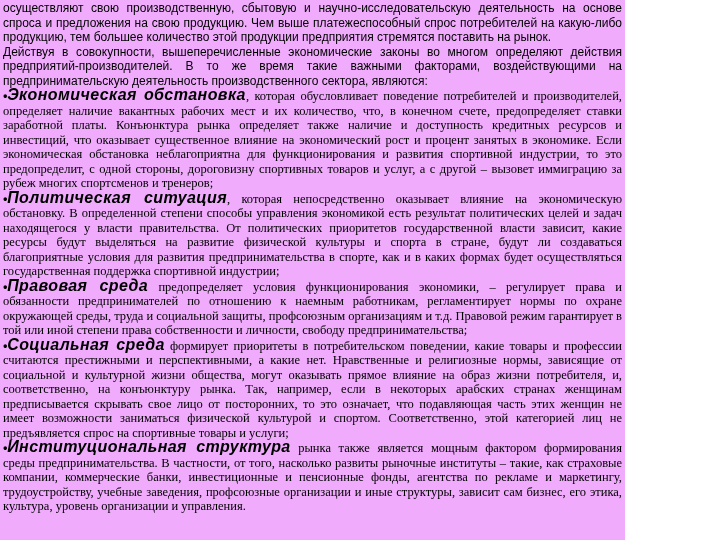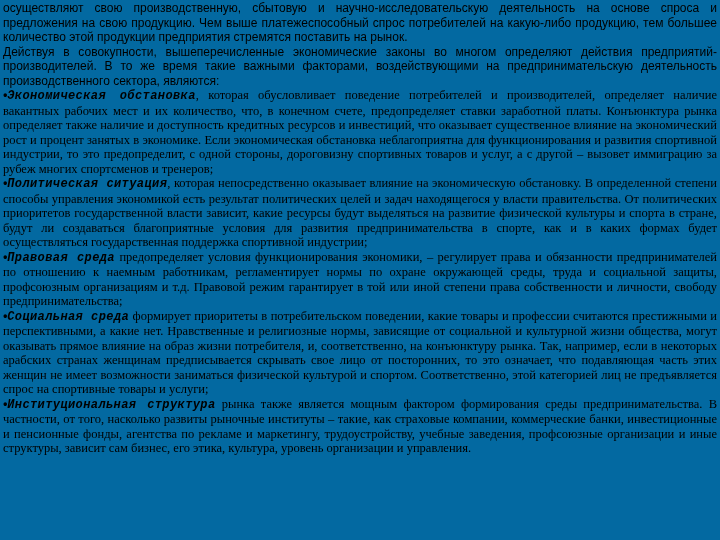--- a/index.html
+++ b/index.html
@@ -3,44 +3,44 @@
 <meta charset="utf-8">
 <style>
   * { margin: 0; padding: 0; box-sizing: border-box; }
   html, body { width: 720px; height: 540px; }
   body {
     background: #ffffff;
     color: #000000;
     font-family: "Liberation Sans", sans-serif;
   }
   .page {
-    width: 720px;
+    width: 625px;
     height: 540px;
     padding: 1px 3px 0 3px;
     overflow: hidden;
-    background: #0369a1;
+    background: #f0abfc;
   }
   .para {
     text-align: justify;
   }
   .sans {
     font-family: "Liberation Sans", sans-serif;
     font-size: 12px;
     line-height: 14.5px;
   }
   .serif {
     font-family: "Liberation Serif", serif;
     font-size: 12.5px;
     line-height: 14.5px;
   }
   .bullet-term {
-    font-family: Liberation Mono, monospace;
+    font-family: Liberation Sans, sans-serif;
     font-weight: bold;
     font-style: italic;
-    font-size: 12px;
+    font-size: 16px;
     letter-spacing: 0.4px;
   }
   .bullet-marker {
     font-family: "Liberation Sans", sans-serif;
     font-weight: bold;
     font-style: italic;
     font-size: 12px;
   }
 </style>
 </head>

